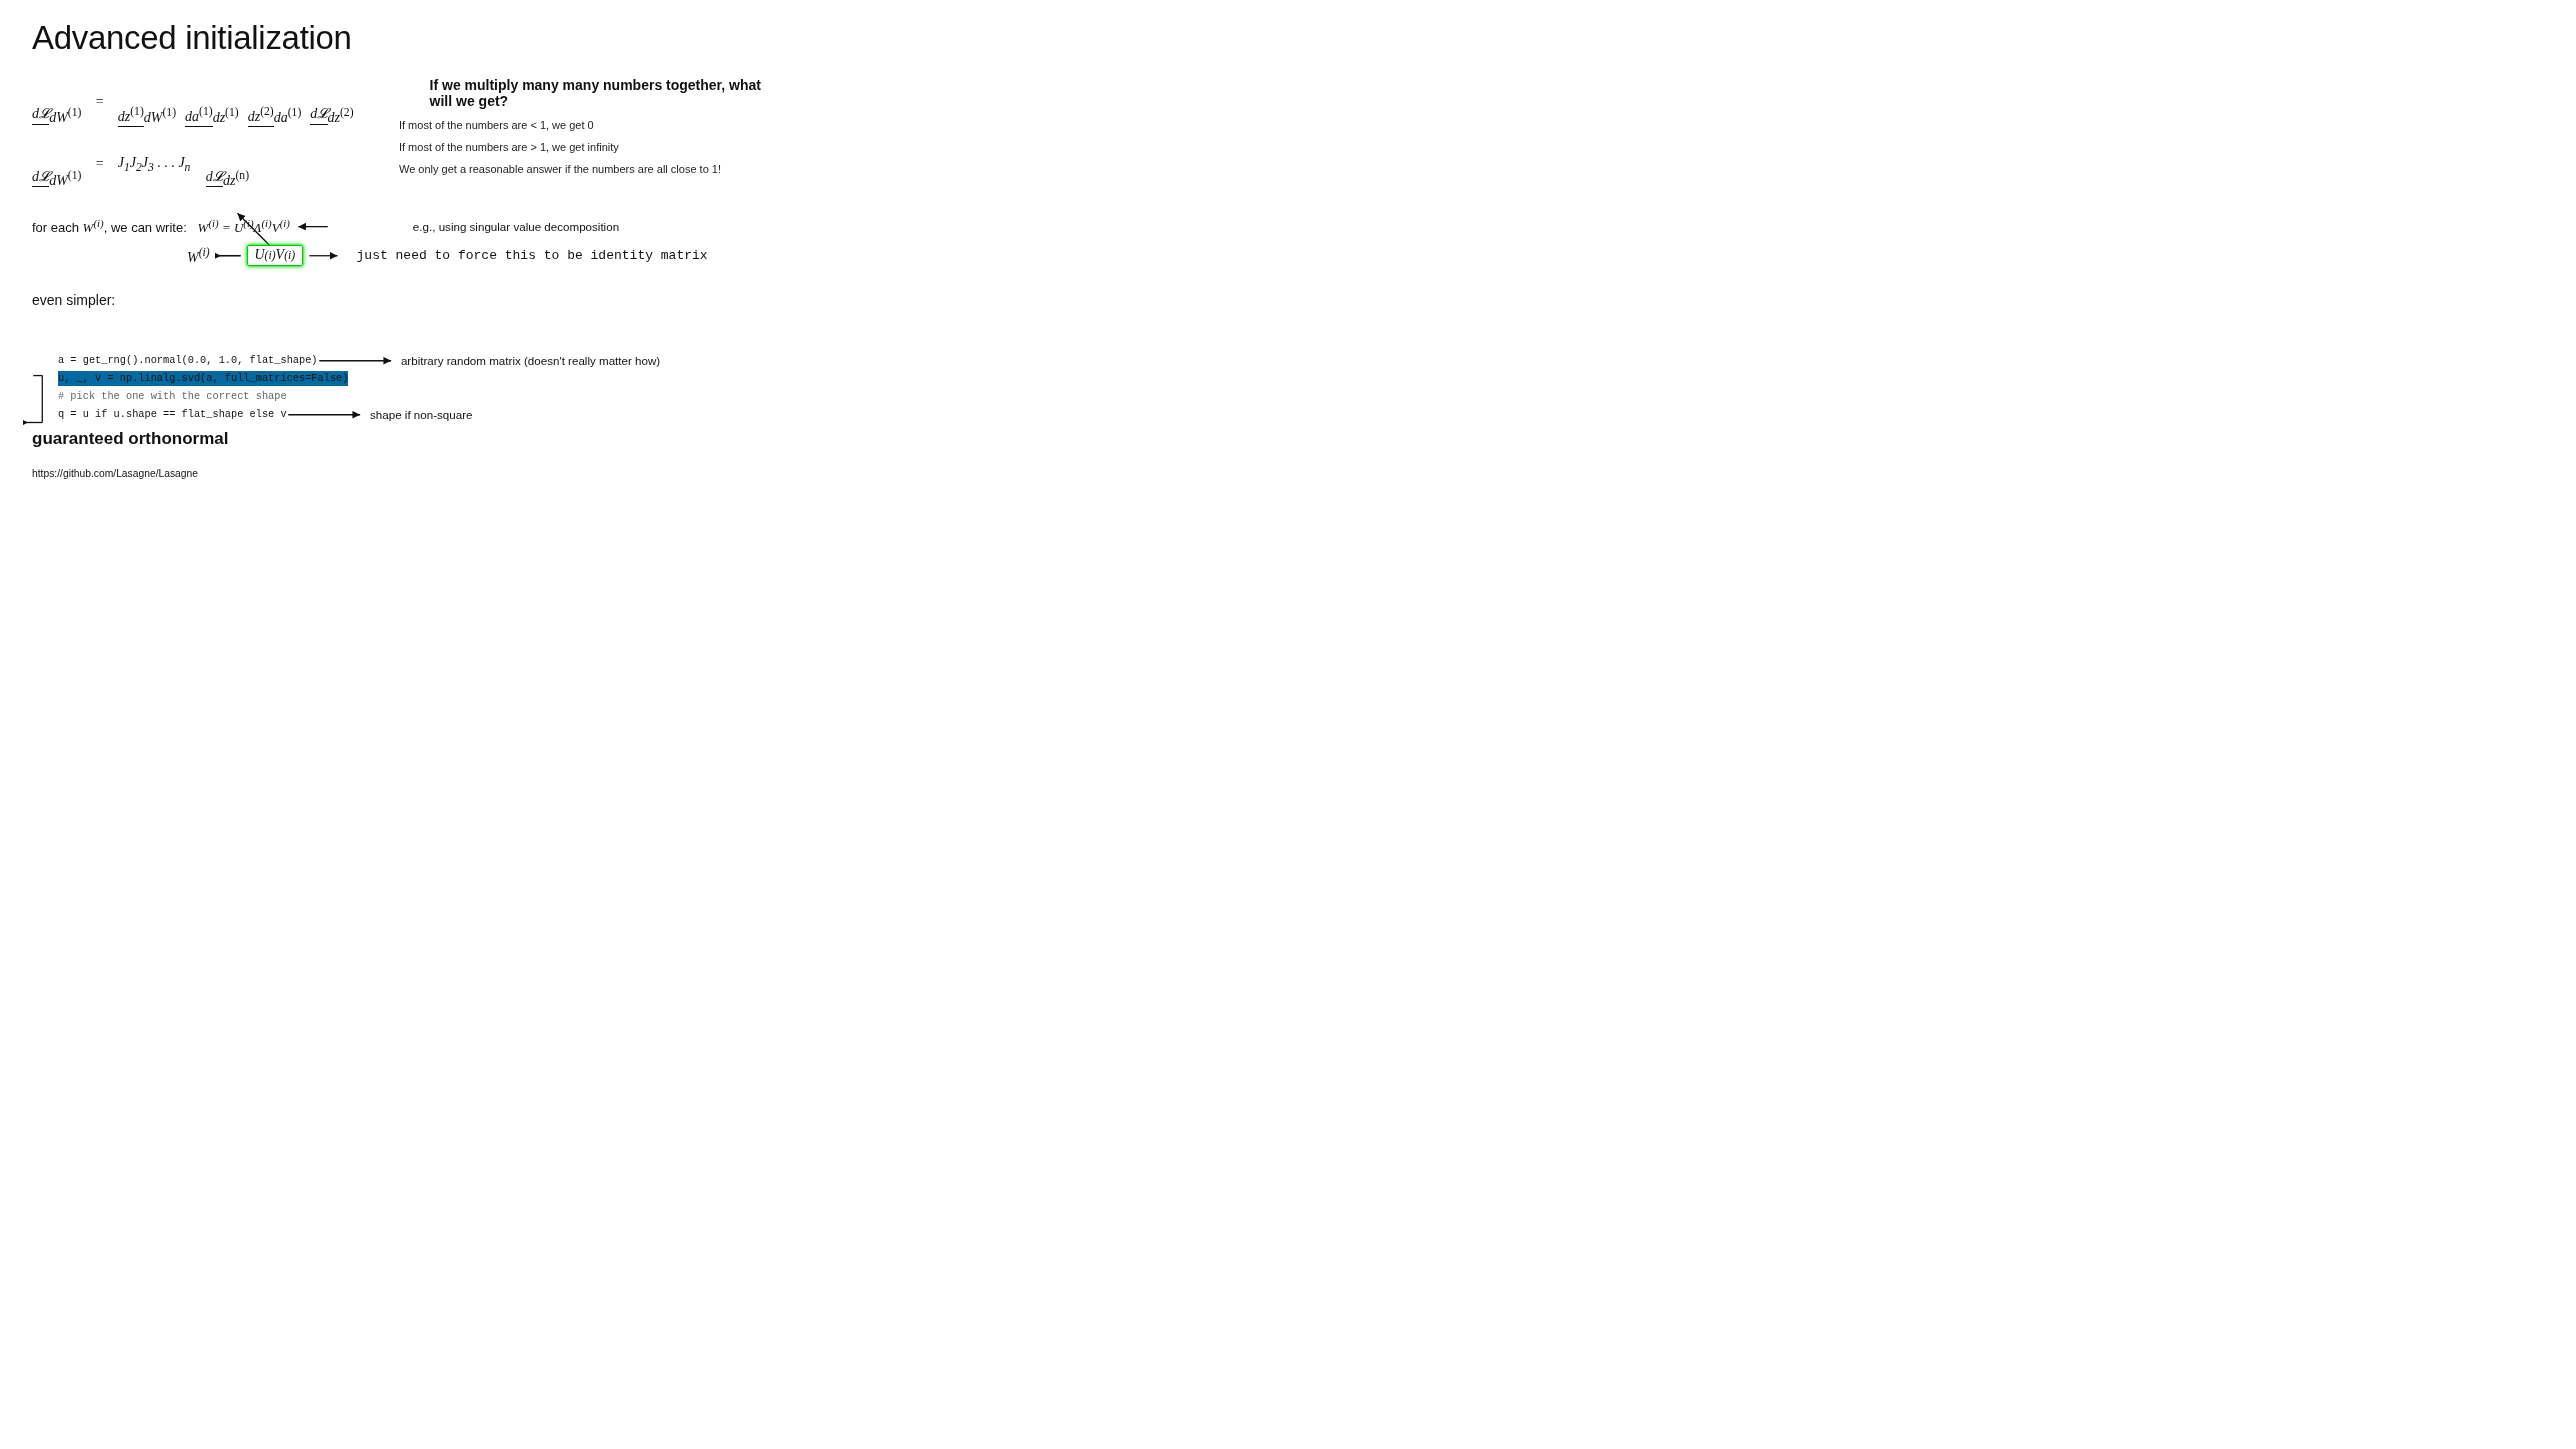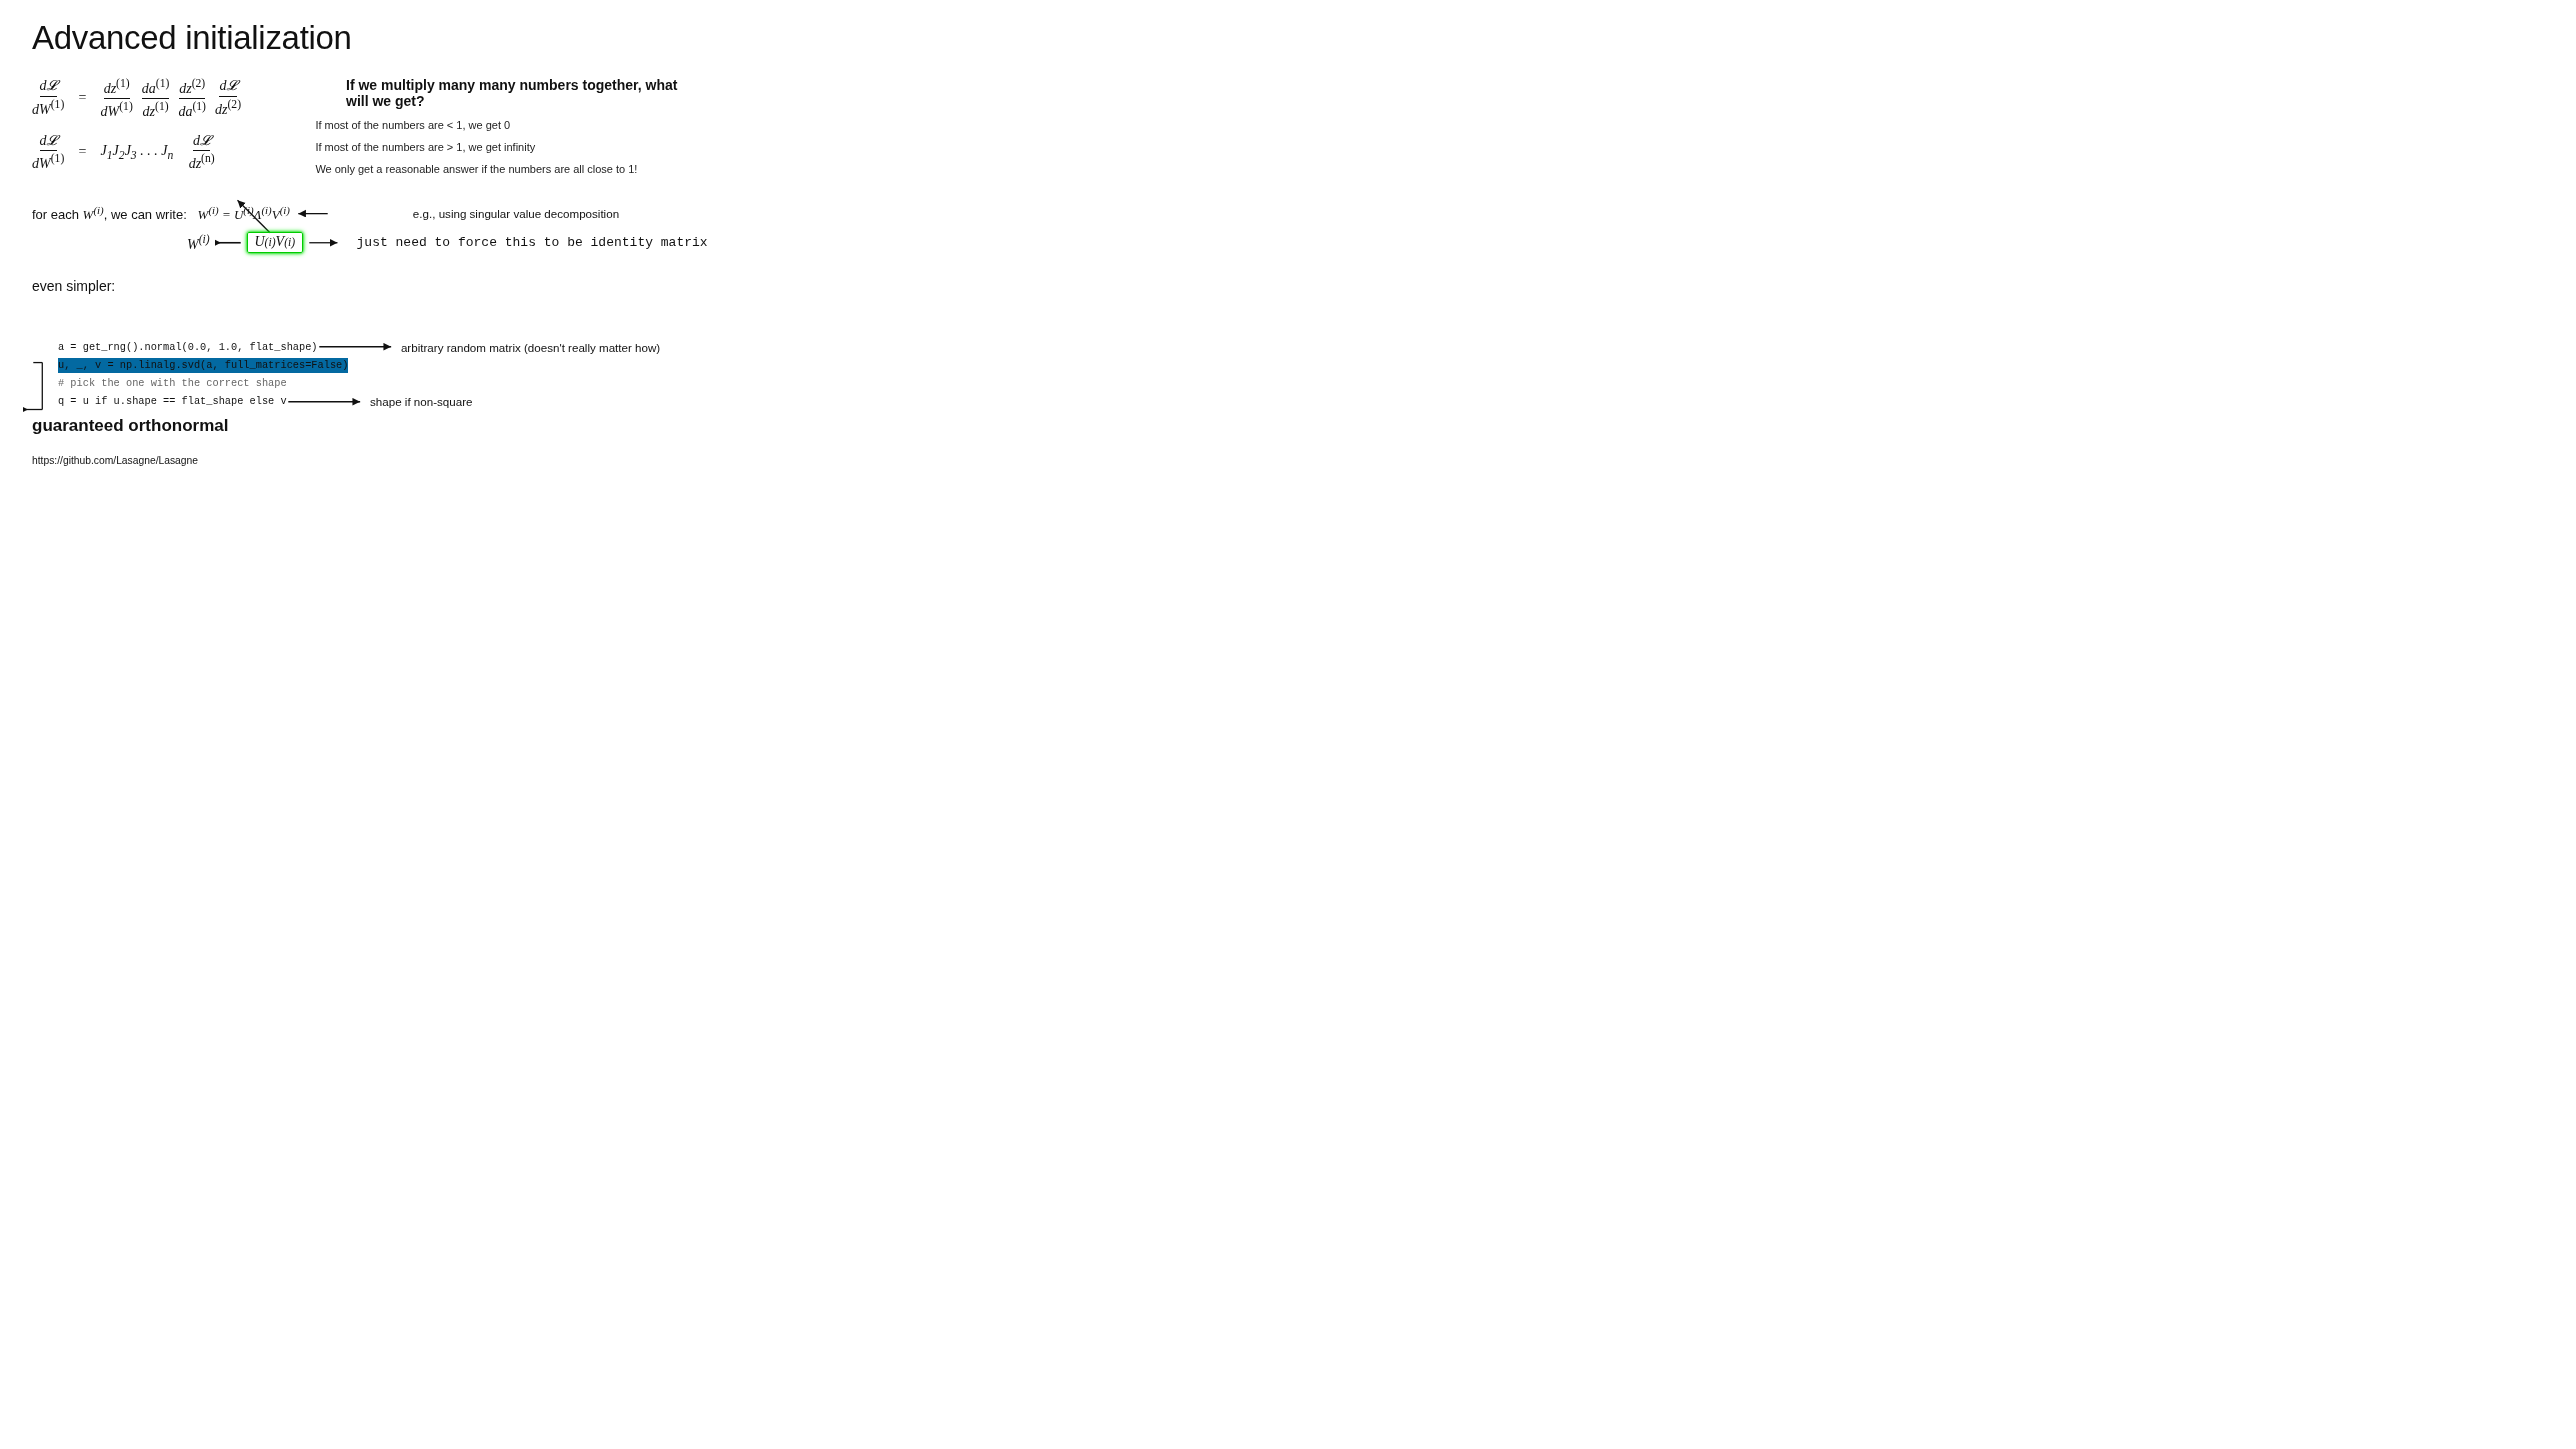--- a/index.html
+++ b/index.html
@@ -45,23 +45,23 @@
 
     .formula-block {
       display: flex;
       align-items: center;
       gap: 9px;
       font-size: 14px;
     }
 
     .frac {
       display: inline-flex;
-      flex-direction: column;
       align-items: center;
       vertical-align: middle;
+      margin-top: 28px;
     }
 
     .frac .num {
       border-bottom: 1.3px solid #111;
       padding-bottom: 1.3px;
       text-align: center;
     }
 
     .frac .den {
       padding-top: 1.3px;

